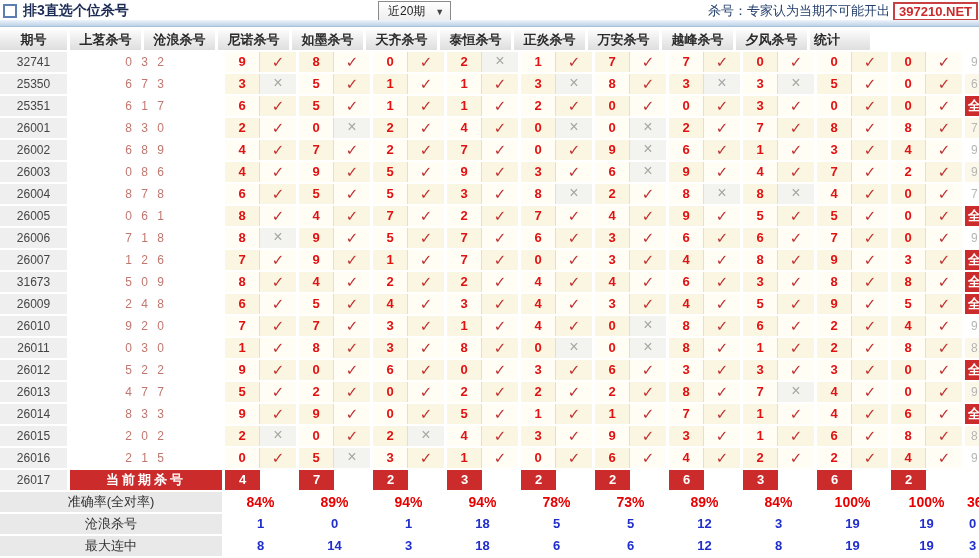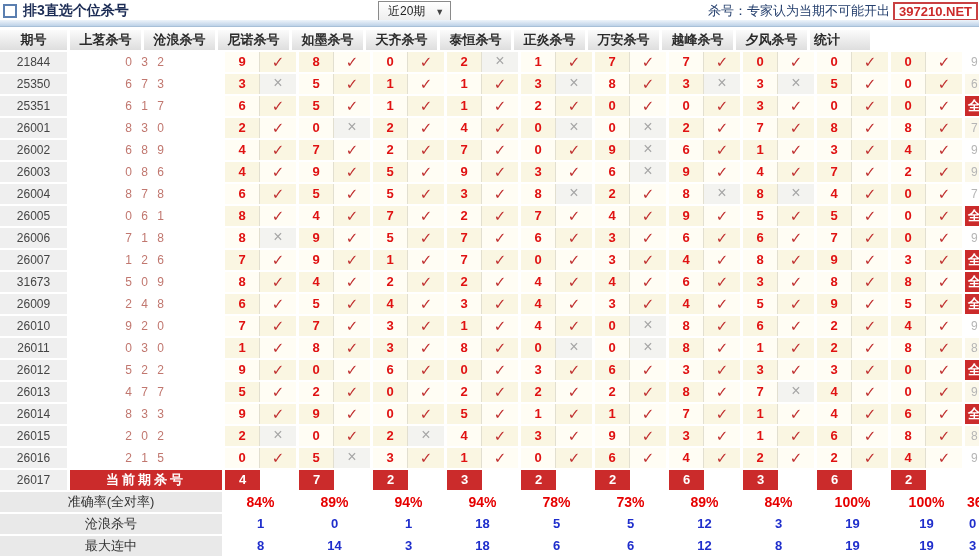--- a/index.html
+++ b/index.html
@@ -80,21 +80,21 @@
       <div class="cell w-e hd">如墨杀号</div>
       <div class="cell w-e hd">天齐杀号</div>
       <div class="cell w-e hd">泰恒杀号</div>
       <div class="cell w-e hd">正炎杀号</div>
       <div class="cell w-e hd">万安杀号</div>
       <div class="cell w-e hd">越峰杀号</div>
       <div class="cell w-e hd">夕风杀号</div>
       <div class="cell w-s hd hd-s">统计</div>
     </div>
     <div class="row">
-      <div class="cell w-p pcell">21844</div>
+      <div class="cell w-p pcell">32741</div>
       <div class="cell w-n ncell">0 3 2</div>
       <div class="cell w-e exp">
         <div class="cell kc" style="background: rgb(255, 253, 244);">9</div>
         <div class="cell mc mk-hit" style="background: rgb(250, 246, 226);">✓</div>
       </div>
       <div class="cell w-e exp">
         <div class="cell kc" style="background: rgb(250, 246, 226);">8</div>
         <div class="cell mc mk-hit" style="background: rgb(255, 253, 244);">✓</div>
       </div>
       <div class="cell w-e exp">

